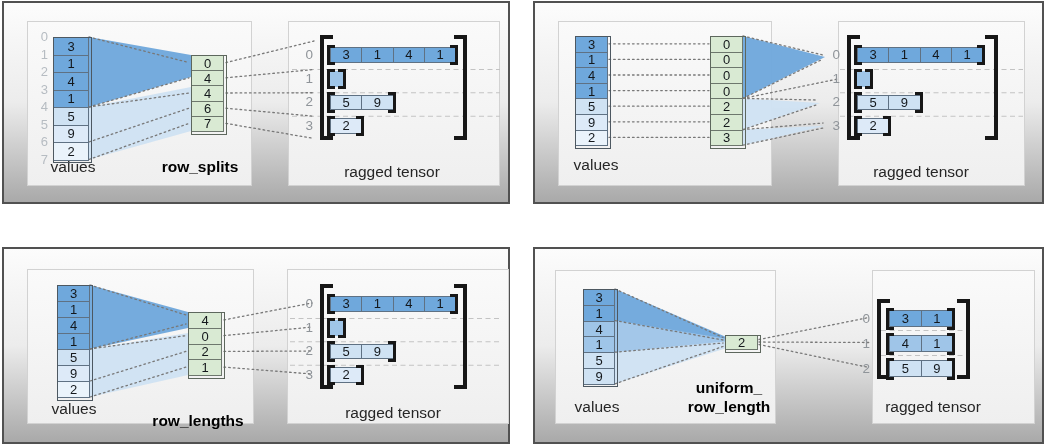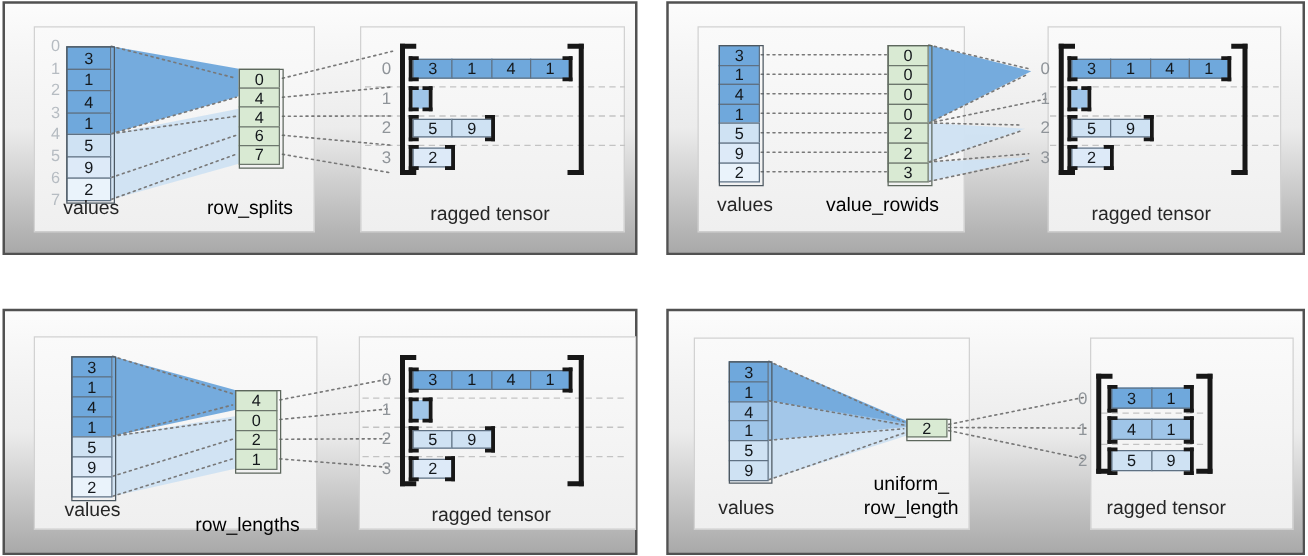--- a/index.html
+++ b/index.html
@@ -14,21 +14,21 @@
   .dash{stroke:#c3c3c3;stroke-width:1.1;stroke-dasharray:5 3.5;fill:none;}
   .cell{position:absolute;box-sizing:border-box;border:1px solid #5f7183;display:flex;
         align-items:center;justify-content:center;font-size:13px;color:#14181c;z-index:2;}
   .gcell{border:1px solid #6d776d;}
   .ecell{position:absolute;z-index:2;}
   .colframe{position:absolute;border:1px solid #4d5861;pointer-events:none;z-index:3;}
   .gframe{border-color:#5d675d;}
   .idx{position:absolute;color:#b6bcc2;font-size:13px;text-align:right;z-index:2;line-height:16px;}
   .rlabel{position:absolute;color:#8f9499;font-size:13.5px;text-align:right;z-index:2;line-height:16px;}
   .caption{position:absolute;text-align:center;z-index:2;font-size:15.5px;color:#262626;line-height:20px;}
-  .caption-b{font-weight:normal;color:#000;}
+  .caption-b{font-weight:bold;color:#000;}
   .bb{position:absolute;box-sizing:border-box;border:4px solid #171717;z-index:2;}
   .bb-l{border-right:none;}
   .bb-r{border-left:none;}
   .rb{position:absolute;box-sizing:border-box;border:3px solid #171717;z-index:3;}
   .rb-l{border-right:none;}
   .rb-r{border-left:none;}
 </style>
 </head>
 <body>
 
@@ -136,21 +136,20 @@
       <div class="colframe" style="position: absolute; left: 39.5px; top: 32.5px; width: 34px; height: 111.2px;"></div>
       <div class="cell gcell" style="position: absolute; left: 175px; top: 33px; width: 33px; height: 16.6px; background: rgb(217, 234, 211);">0</div>
       <div class="cell gcell" style="position: absolute; left: 175px; top: 48.6px; width: 33px; height: 16.6px; background: rgb(217, 234, 211);">0</div>
       <div class="cell gcell" style="position: absolute; left: 175px; top: 64.2px; width: 33px; height: 16.6px; background: rgb(217, 234, 211);">0</div>
       <div class="cell gcell" style="position: absolute; left: 175px; top: 79.8px; width: 33px; height: 16.6px; background: rgb(217, 234, 211);">0</div>
       <div class="cell gcell" style="position: absolute; left: 175px; top: 95.4px; width: 33px; height: 16.6px; background: rgb(217, 234, 211);">2</div>
       <div class="cell gcell" style="position: absolute; left: 175px; top: 111px; width: 33px; height: 16.6px; background: rgb(217, 234, 211);">2</div>
       <div class="cell gcell" style="position: absolute; left: 175px; top: 126.6px; width: 33px; height: 16.6px; background: rgb(217, 234, 211);">3</div>
       <div class="colframe gframe" style="position: absolute; left: 174.5px; top: 32.5px; width: 34px; height: 111.2px;"></div>
       <div class="caption" style="position: absolute; left: -19px; top: 152px; width: 160px; height: 20px;">values</div>
-      <div class="caption caption-b" style="position: absolute; left: 91px; top: 152px; width: 160px; height: 20px;">value_rowids</div>
       <div class="caption" style="position: absolute; left: 306px; top: 159px; width: 160px; height: 20px;">ragged tensor</div>
       <div class="bb bb-l" style="position: absolute; left: 312px; top: 32px; width: 13px; height: 105px;"></div>
       <div class="bb bb-r" style="position: absolute; left: 450px; top: 32px; width: 13px; height: 105px;"></div>
       <div class="rlabel" style="position: absolute; left: 282px; top: 43.75px; width: 23px; height: 16px;">0</div>
       <div class="cell" style="position: absolute; left: 322px; top: 44px; width: 32.3px; height: 15.5px; background: rgb(111, 168, 220);">3</div>
       <div class="cell" style="position: absolute; left: 353.3px; top: 44px; width: 32.3px; height: 15.5px; background: rgb(111, 168, 220);">1</div>
       <div class="cell" style="position: absolute; left: 384.6px; top: 44px; width: 32.3px; height: 15.5px; background: rgb(111, 168, 220);">4</div>
       <div class="cell" style="position: absolute; left: 415.9px; top: 44px; width: 32.3px; height: 15.5px; background: rgb(111, 168, 220);">1</div>
       <div class="rb rb-l" style="position: absolute; left: 319px; top: 41.5px; width: 8px; height: 20.5px;"></div>
       <div class="rb rb-r" style="position: absolute; left: 442.2px; top: 41.5px; width: 8px; height: 20.5px;"></div>

